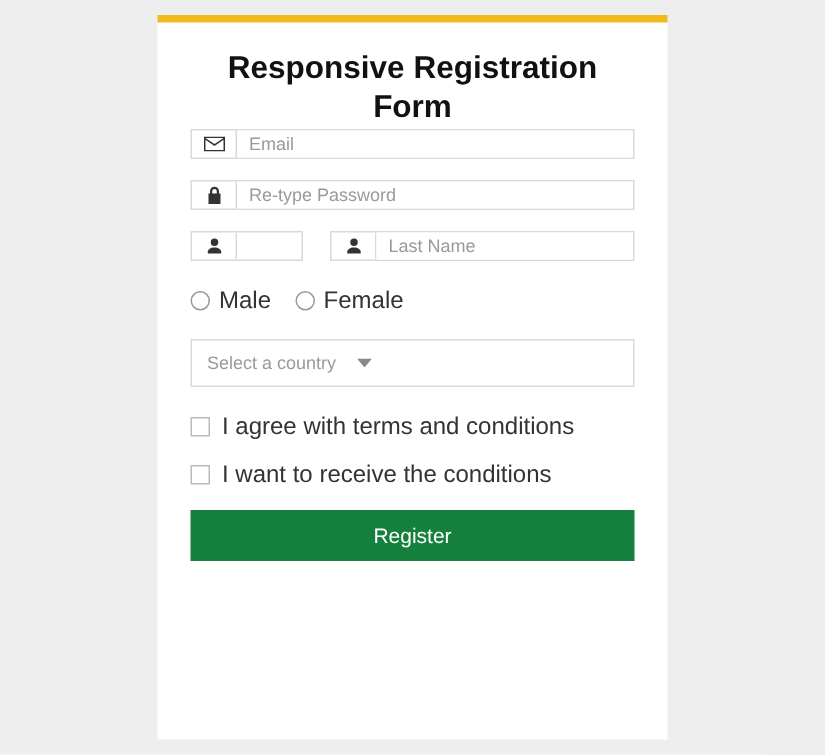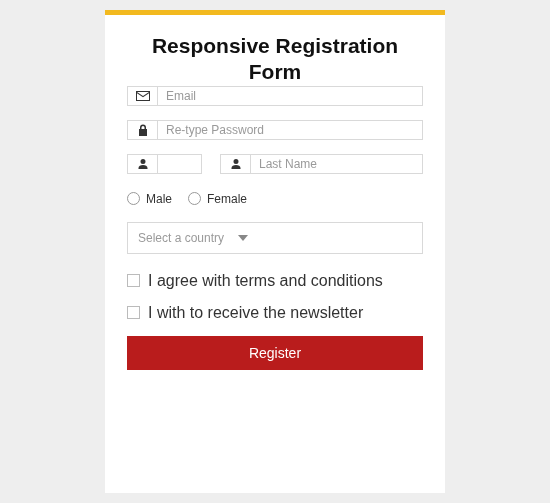--- a/index.html
+++ b/index.html
@@ -52,21 +52,21 @@
   .row-two {
     display: flex;
     gap: 18px;
     margin-bottom: 18px;
   }
   .row-two .field { flex: 1; margin-bottom: 0; }
   .radios {
     display: flex;
     gap: 16px;
     margin-bottom: 16px;
-    font-size: 12px;
+    font-size: 16px;
     color: #333;
     align-items: center;
   }
   .radio { display: flex; align-items: center; gap: 6px; cursor: pointer; }
   .radio-circle {
     width: 13px; height: 13px;
     border: 1.5px solid #999;
     border-radius: 50%;
     display: inline-block;
   }
@@ -98,21 +98,21 @@
     cursor: pointer;
   }
   .checkbox {
     width: 13px; height: 13px;
     border: 1.5px solid #bbb;
     display: inline-block;
   }
   .submit {
     width: 100%;
     height: 34px;
-    background: #b91c1c;
+    background: #15803d;
     color: #fff;
     border: none;
     font-size: 14px;
     cursor: pointer;
   }
   svg { display: block; }
 </style>
 </head>
 <body>
 
@@ -176,17 +176,17 @@
     </span>
   </div>
 
   <label class="check-row">
     <span class="checkbox"></span>
     <span>I agree with terms and conditions</span>
   </label>
 
   <label class="check-row">
     <span class="checkbox"></span>
-    <span>I with to receive the newsletter</span>
+    <span>I want to receive the conditions</span>
   </label>
 
   <button class="submit">Register</button>
 </div>
 
 </body></html>

